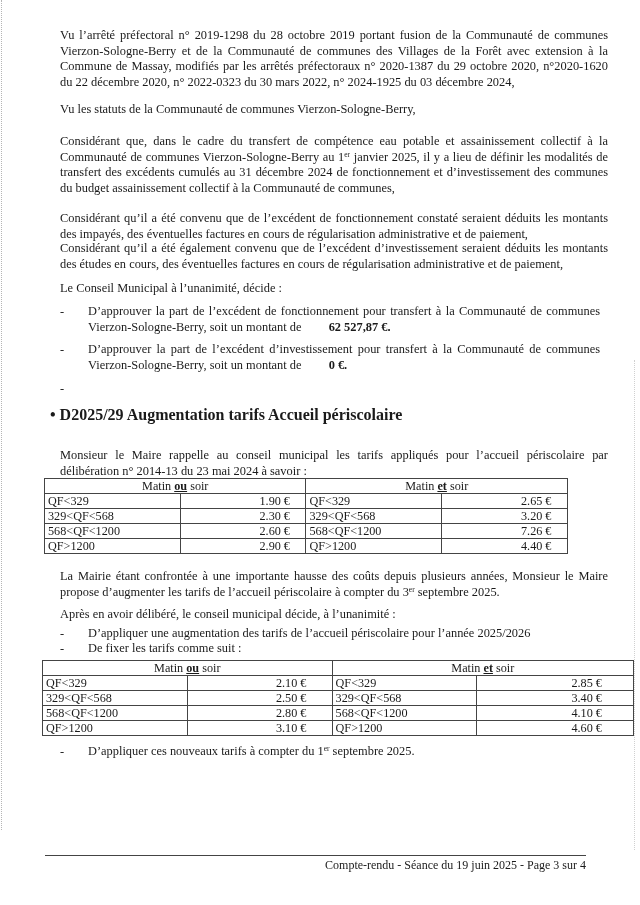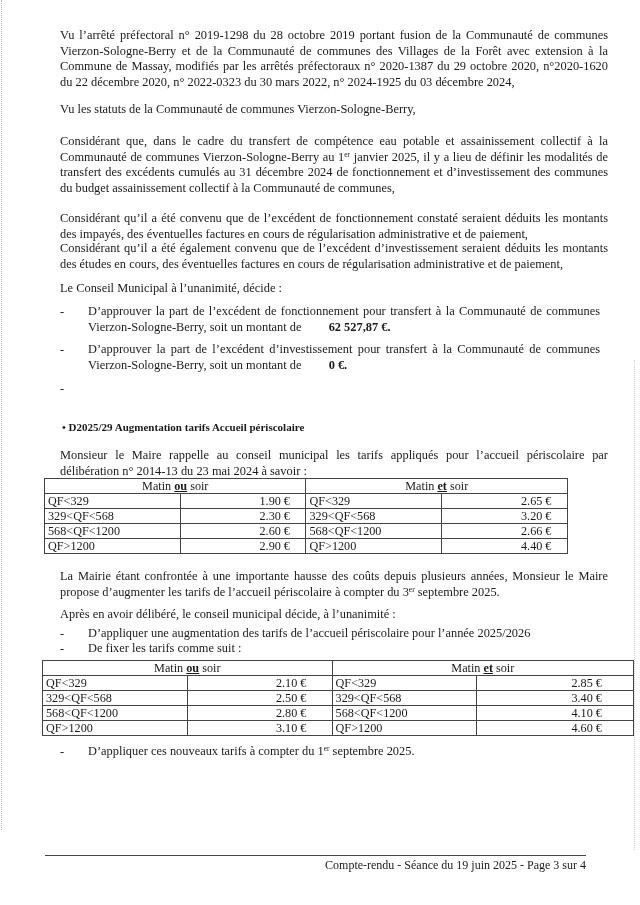--- a/index.html
+++ b/index.html
@@ -21,21 +21,21 @@
     font-size: 12.4px; line-height: 15.6px; text-align: justify;
   }
   .li {
     position: absolute; left: 36px; width: 512px; margin: 0;
     font-size: 12.4px; line-height: 15.6px; text-align: justify;
   }
   .li .dash { position: absolute; left: -28px; top: 0; }
   sup { font-size: 7.5px; line-height: 0; vertical-align: 4px; }
   b { font-weight: bold; margin-left: 24px; }
   .section-title {
-    position: absolute; left: 0; margin: 12px; font-size: 11px; font-weight: bold; line-height: 16px;
+    position: absolute; left: 0; margin: 0; font-size: 16px; font-weight: bold; line-height: 16px;
   }
   table.tarif {
     position: absolute; border-collapse: collapse; font-size: 12.2px; line-height: 14px;
   }
   table.tarif td, table.tarif th {
     border: 1px solid #444; padding: 0 3px; height: 14px; font-weight: normal;
   }
   table.tarif th { text-align: center; margin-top: 24px; }
   table.tarif td.val { text-align: right; padding-right: 0; }
   table.tarif td.val span { display: inline-block; width: 100%; text-align: center; padding-left: 60px; box-sizing: border-box; }
@@ -105,21 +105,21 @@
   <tr>
     <td>329&lt;QF&lt;568</td>
     <td class="val"><span>2.30 €</span></td>
     <td>329&lt;QF&lt;568</td>
     <td class="val"><span>3.20 €</span></td>
   </tr>
   <tr>
     <td>568&lt;QF&lt;1200</td>
     <td class="val"><span>2.60 €</span></td>
     <td>568&lt;QF&lt;1200</td>
-    <td class="val"><span>2.66 €</span></td>
+    <td class="val"><span>7.26 €</span></td>
   </tr>
   <tr>
     <td>QF&gt;1200</td>
     <td class="val"><span>2.90 €</span></td>
     <td>QF&gt;1200</td>
     <td class="val"><span>4.40 €</span></td>
   </tr>
 </tbody>
   </table>
 

